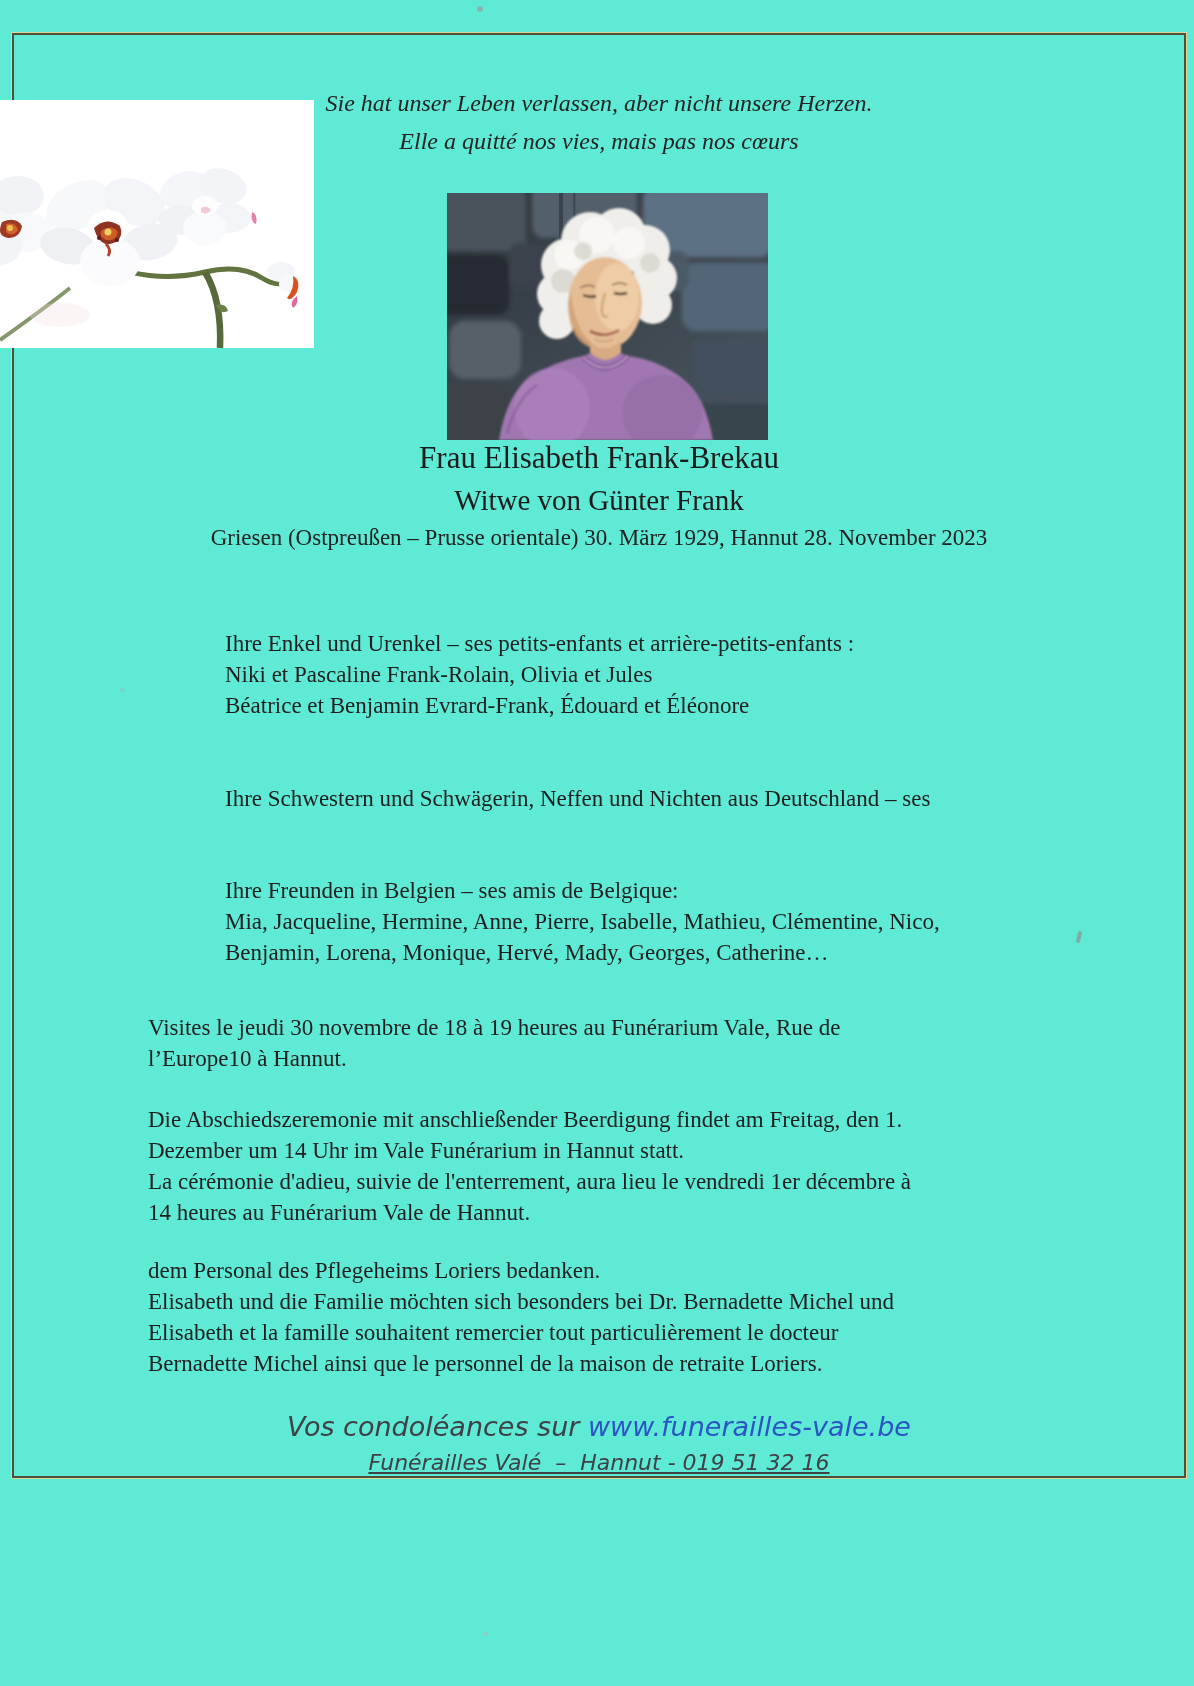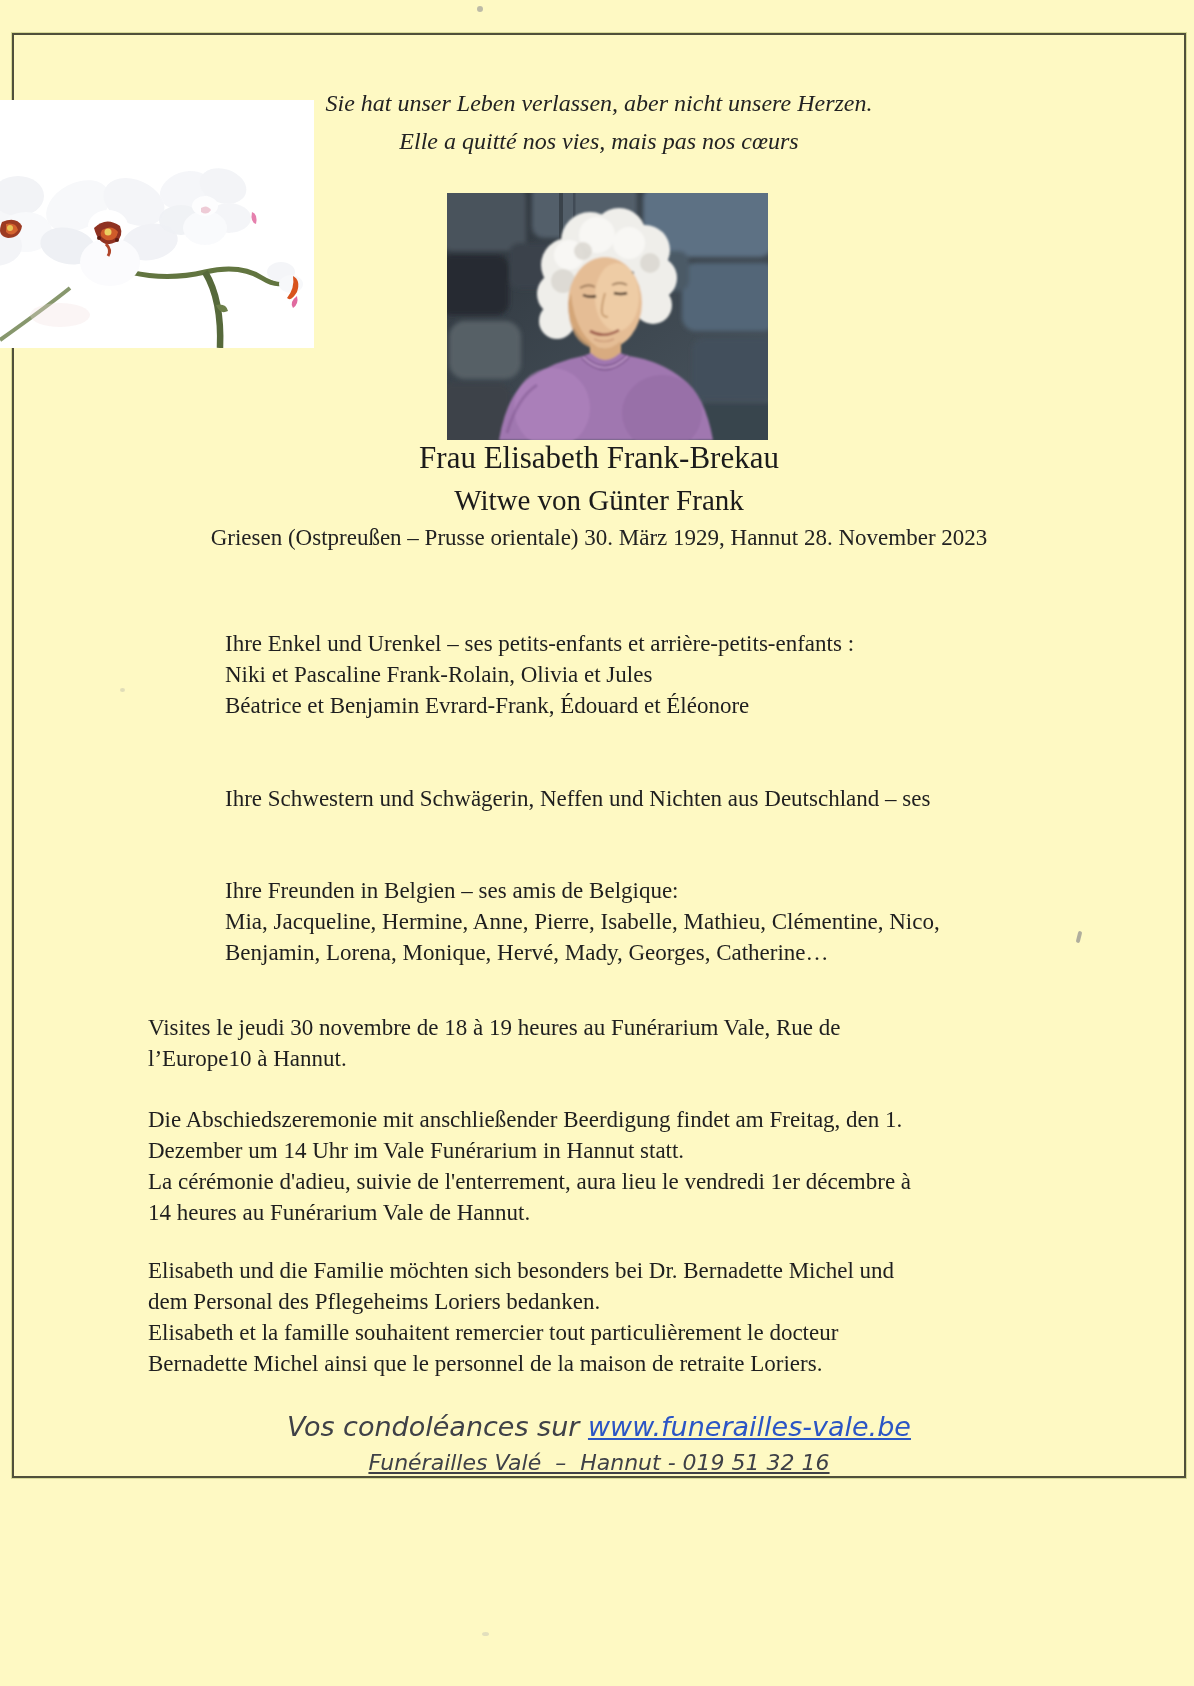--- a/index.html
+++ b/index.html
@@ -1,19 +1,19 @@
 <!DOCTYPE html>
 <html><head>
 <meta charset="utf-8">
 <style>
   html,body{margin:0;padding:0;background:#ffffff;}
   .page{
     position:relative;
     width:1194px;height:1686px;
-    background:#fef9c3;
+    background:#5eead4;
     overflow:hidden;
     font-family:"Liberation Serif", serif;
     color:#1e1e1e;
   }
   .frame{
     position:absolute;left:12px;top:33px;width:1174px;height:1445px;
     box-sizing:border-box;
     border:2px solid #50503a;
     outline:1px solid #d8da97;
     z-index:1;
@@ -51,21 +51,21 @@
   .b-freunde{top:875px;}
   .b-visites{top:1012px;}
   .b-zeremonie{top:1104px;}
   .b-dank{top:1255px;}
   .footer{
     font-family:"DejaVu Sans", sans-serif;
     font-style:italic;color:#3f4147;
   }
   .f1{top:1408px;font-size:27px;line-height:38px;}
   .f2{top:1448px;font-size:22px;line-height:30px;text-decoration:underline;white-space:pre;}
-  .weblink{color:#2b55c5;text-decoration:underline;cursor:pointer;}
+  .weblink{color:#2b55c5;cursor:pointer;}
   .speck{position:absolute;border-radius:50%;z-index:5;}
   .speck-top{left:477px;top:6px;width:6px;height:6px;background:#9a9a98;opacity:.65;}
   .mark-right{left:1077px;top:931px;width:4px;height:12px;background:#8f8f8d;opacity:.7;border-radius:2px;transform:rotate(14deg);}
   .speck-left{left:120px;top:688px;width:5px;height:4px;background:#a8a8a4;opacity:.35;}
   .speck-bottom{left:482px;top:1632px;width:7px;height:4px;background:#b9b9b5;opacity:.4;}
   a{color:inherit;}
 </style>
 </head>
 <body>
 
@@ -238,22 +238,22 @@
   </div>
 
   <div class="txt block wide b-zeremonie">
     <div>Die Abschiedszeremonie mit anschließender Beerdigung findet am Freitag, den 1.</div>
     <div>Dezember um 14 Uhr im Vale Funérarium in Hannut statt.</div>
     <div>La cérémonie d'adieu, suivie de l'enterrement, aura lieu le vendredi 1er décembre à</div>
     <div>14 heures au Funérarium Vale de Hannut.</div>
   </div>
 
   <div class="txt block wide b-dank">
+    <div>dem Personal des Pflegeheims Loriers bedanken.</div>
     <div>Elisabeth und die Familie möchten sich besonders bei Dr. Bernadette Michel und</div>
-    <div>dem Personal des Pflegeheims Loriers bedanken.</div>
     <div>Elisabeth et la famille souhaitent remercier tout particulièrement le docteur</div>
     <div>Bernadette Michel ainsi que le personnel de la maison de retraite Loriers.</div>
   </div>
 
   <div class="txt center footer f1">
     <span>Vos condoléances sur </span><a class="weblink">www.funerailles-vale.be</a>
   </div>
   <div class="txt center footer f2">Funérailles Valé  –  Hannut - 019 51 32 16</div>
 
 </div>

